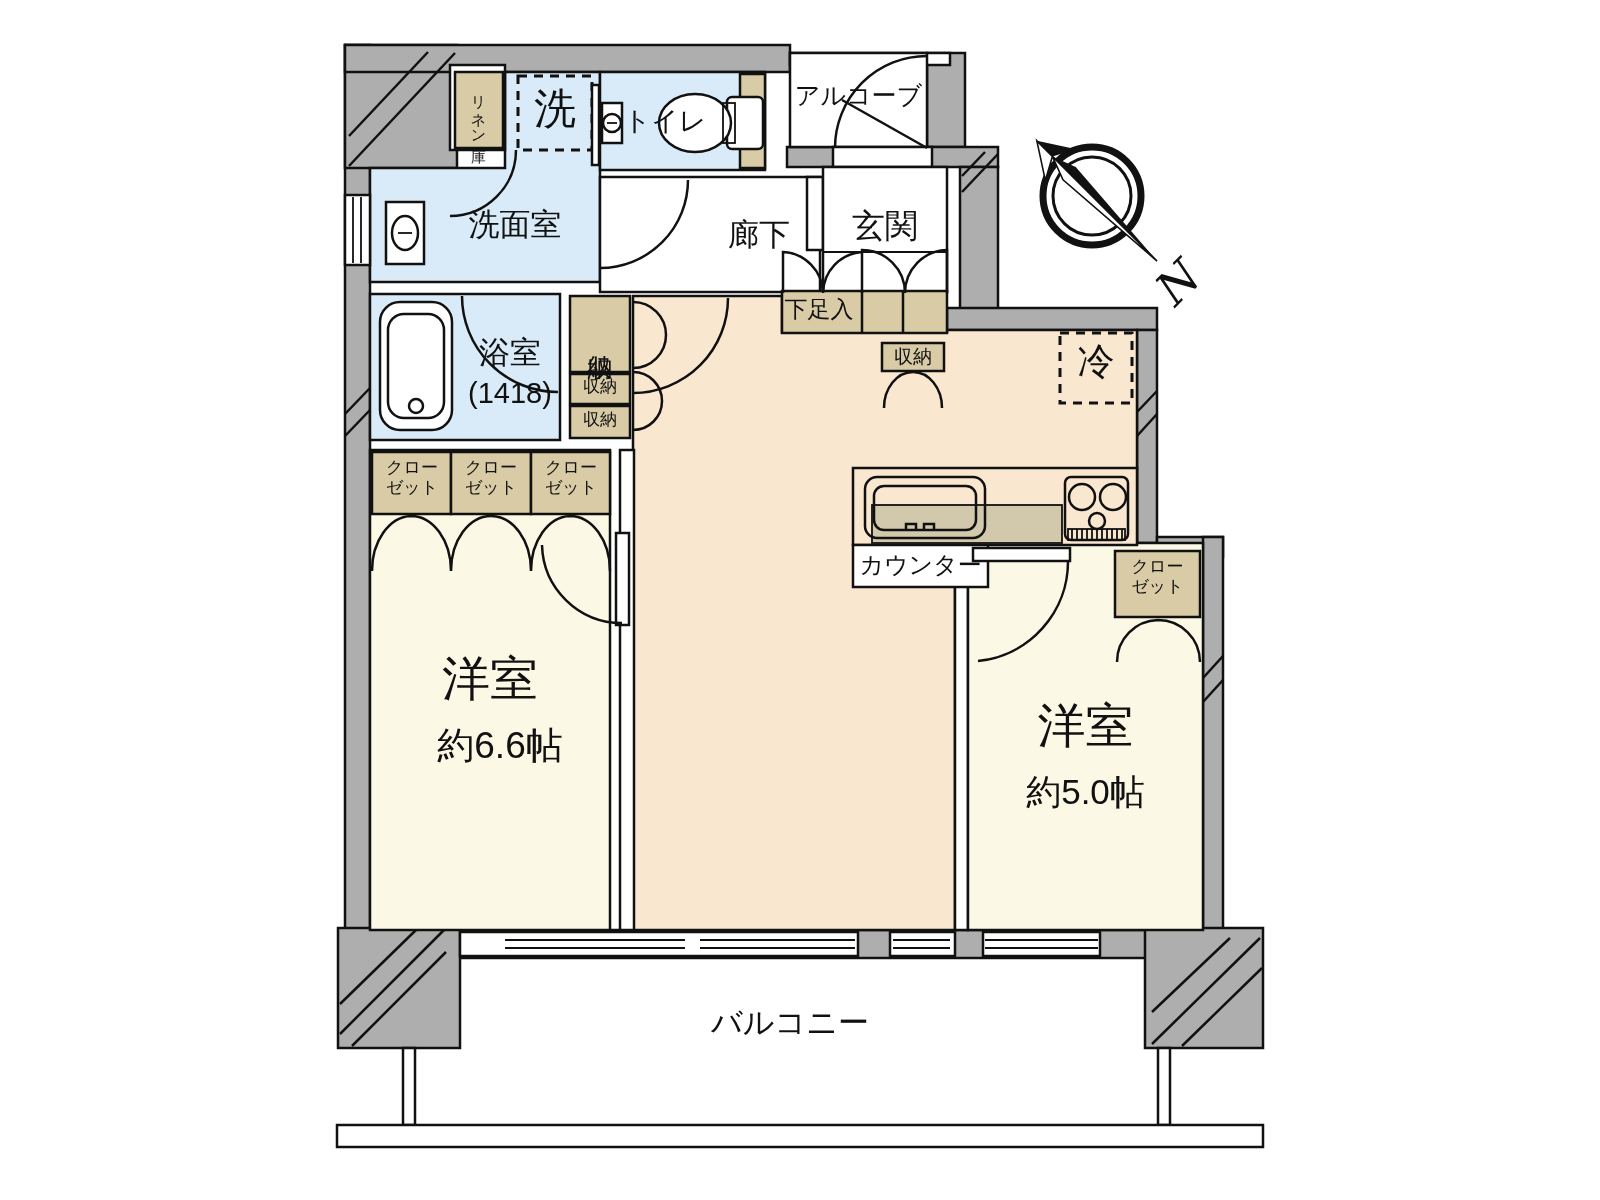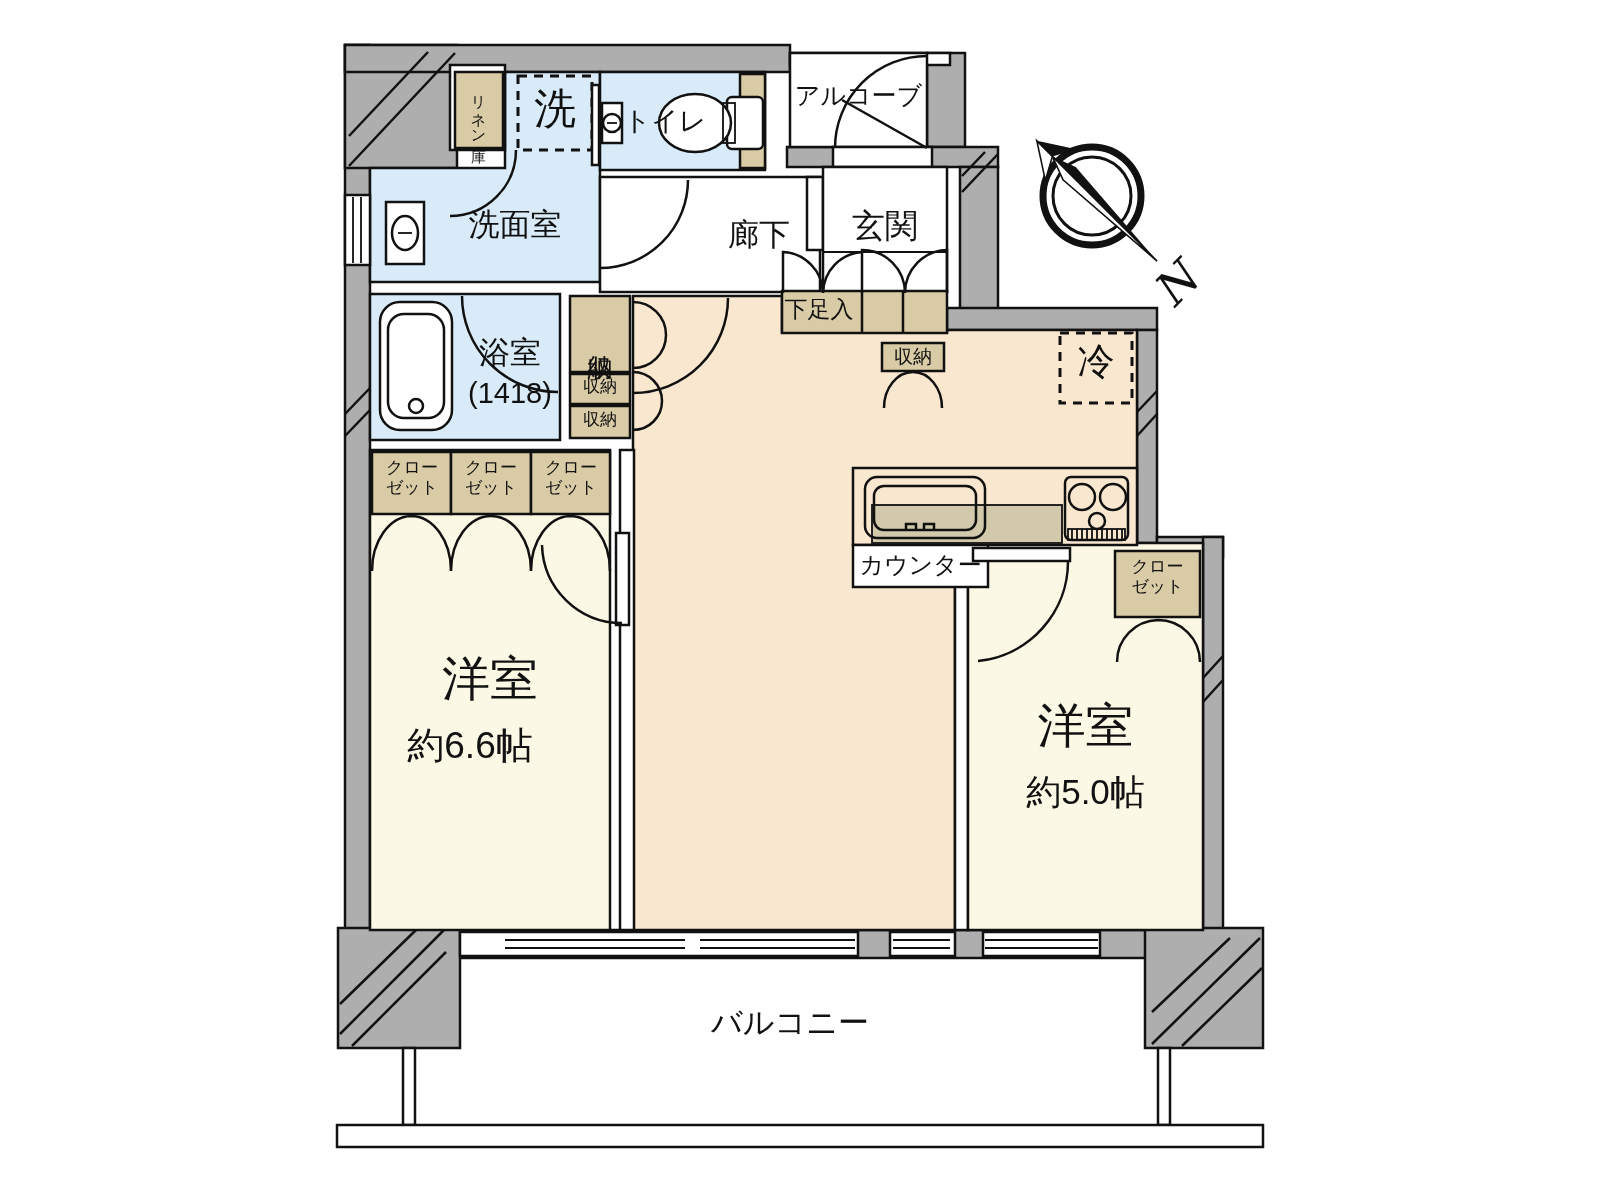--- a/index.html
+++ b/index.html
@@ -198,18 +198,18 @@
 
   <div class="lbl two" style="left:373px;top:458px;width:78px;font-size:17px;"><span>クロー</span><br><span>ゼット</span></div>
   <div class="lbl two" style="left:452px;top:458px;width:78px;font-size:17px;"><span>クロー</span><br><span>ゼット</span></div>
   <div class="lbl two" style="left:532px;top:458px;width:78px;font-size:17px;"><span>クロー</span><br><span>ゼット</span></div>
   <div class="lbl two" style="left:1117px;top:557px;width:81px;font-size:17px;"><span>クロー</span><br><span>ゼット</span></div>
 
   <div class="lbl" style="left:853px;top:552px;width:135px;font-size:24px;">カウンター</div>
   <div class="lbl" style="left:1060px;top:342px;width:72px;font-size:37px;">冷</div>
 
   <div class="lbl" style="left:370px;top:653px;width:240px;font-size:48px;">洋室</div>
-  <div class="lbl" style="left:350px;top:726px;width:240px;font-size:37px;">約6.6帖</div>
+  <div class="lbl" style="left:380px;top:726px;width:240px;font-size:37px;">約6.6帖</div>
   <div class="lbl" style="left:968px;top:700px;width:235px;font-size:48px;">洋室</div>
   <div class="lbl" style="left:968px;top:773px;width:235px;font-size:35px;">約5.0帖</div>
 
   <div class="lbl" style="left:670px;top:1006px;width:240px;font-size:31px;">バルコニー</div>
 </div>
 
 </body></html>

